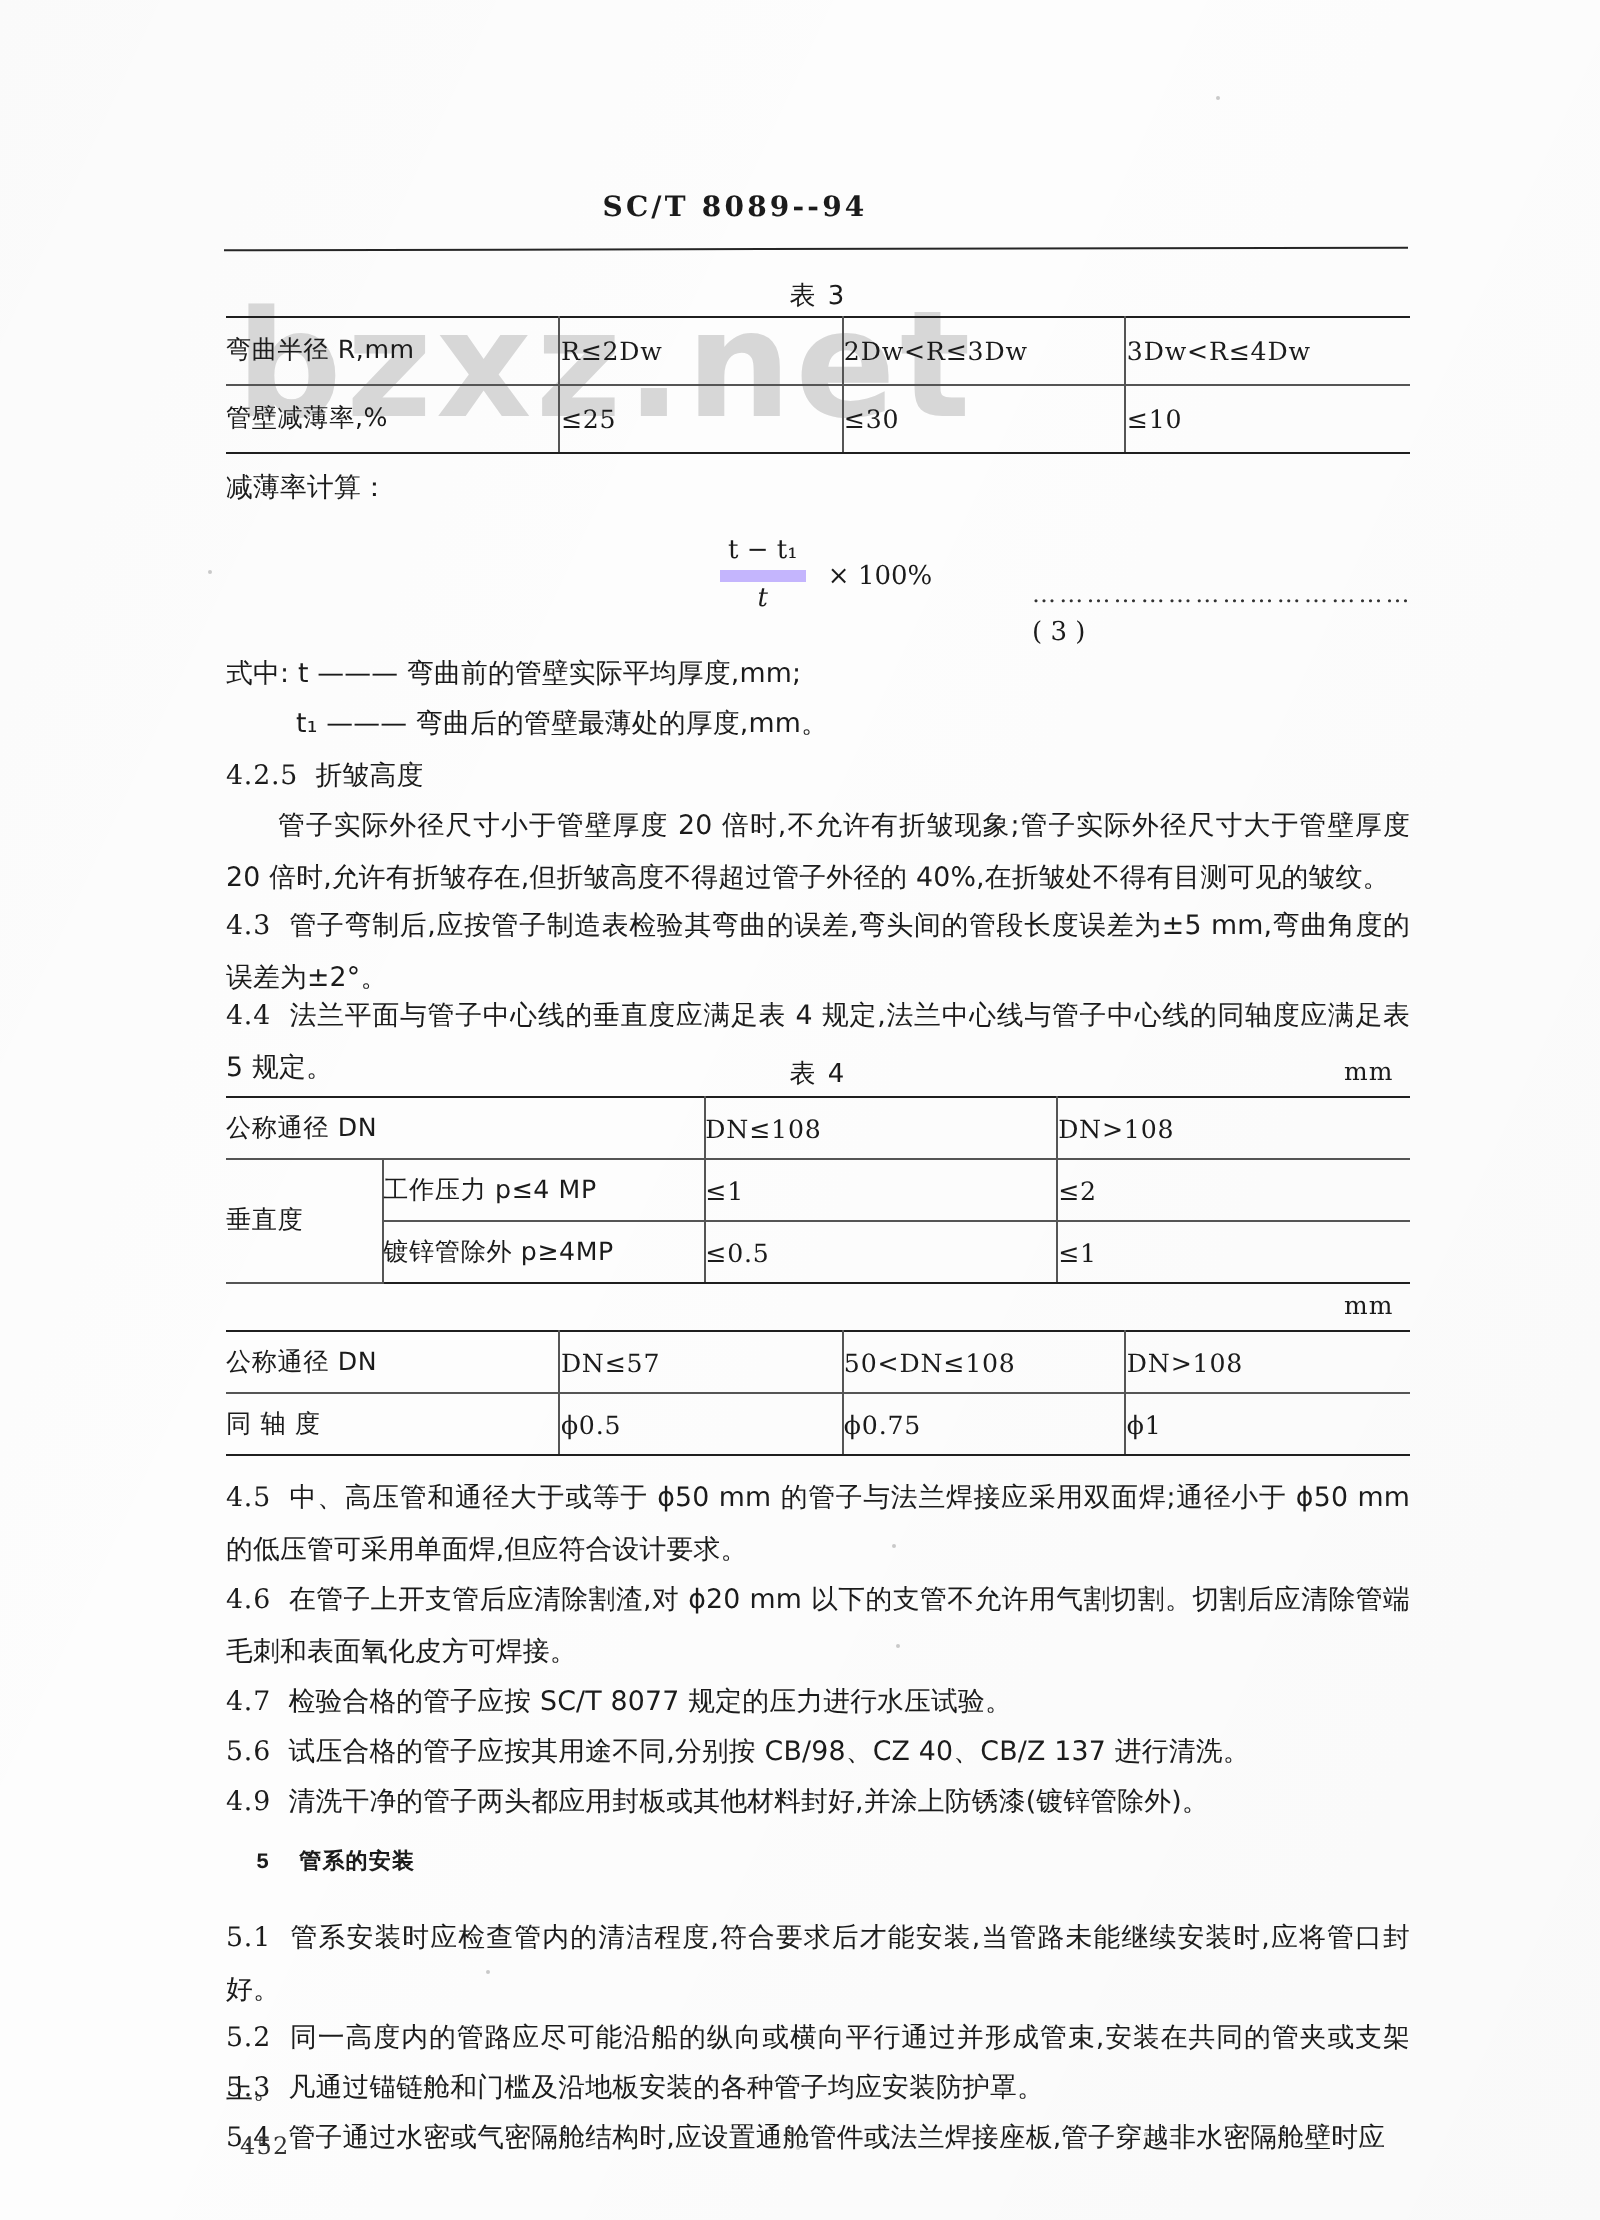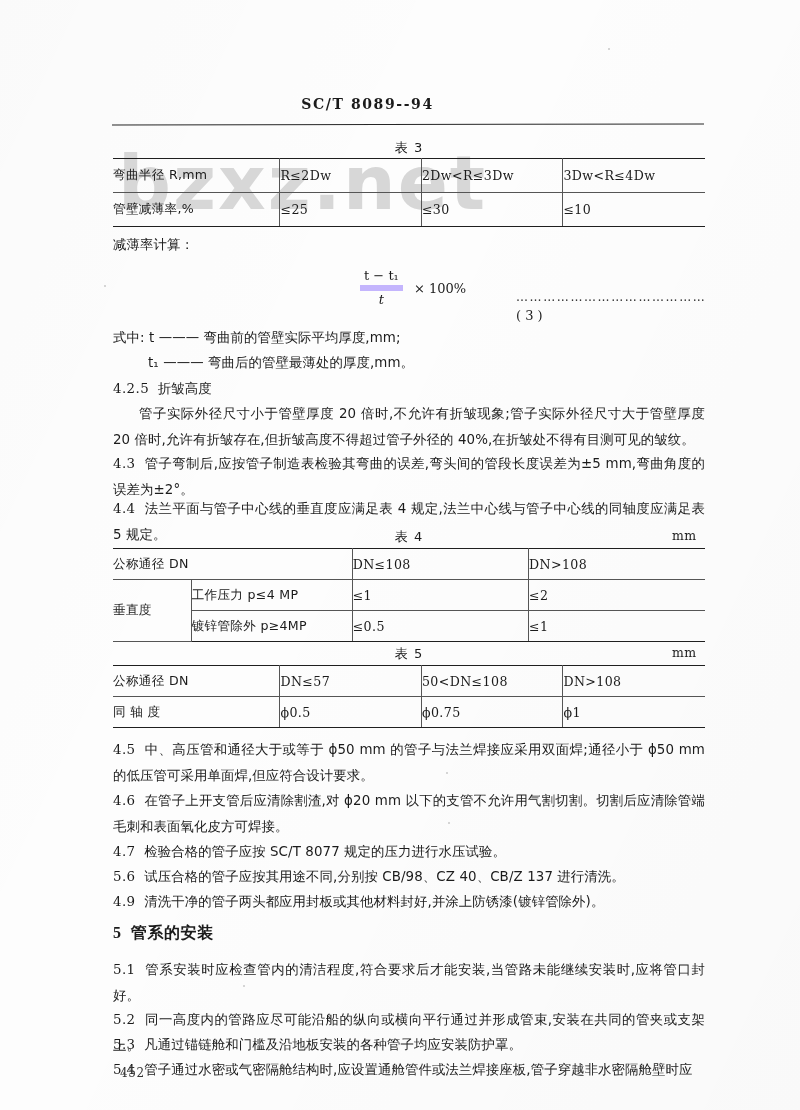--- a/index.html
+++ b/index.html
@@ -90,25 +90,25 @@
     letter-spacing: 0.1px;
   }
   .para .num {
     font-family: "DejaVu Serif", "Liberation Serif", serif;
     letter-spacing: 0.4px;
   }
   .indent { text-indent: 26px; }
 
   .seccap {
     position: absolute;
-    left: 113px;
-    width: 592px;
-    font-family: Liberation Serif, serif;
+    left: 128px;
+    width: 592px;
+    font-family: Liberation Mono, monospace;
     font-weight: bold;
-    font-size: 16px;
+    font-size: 11px;
     letter-spacing: 0.6px;
   }
 
   
   .tbl-cap {
     position: absolute;
     width: 592px;
     left: 113px;
     text-align: center;
     font-family: "DejaVu Sans", "Liberation Sans", sans-serif;
@@ -312,21 +312,20 @@
         <td class="v">
           <span>≤0.5</span>
         </td>
         <td class="v">
           <span>≤1</span>
         </td>
       </tr>
     </tbody>
       </table>
 
-    <div class="tbl-cap" style="top:645px;">表 5</div>
     <div class="tbl-unit" style="top:645px; left:672px;">mm</div>
 
     <table class="doc" style="top:665px;">
       <tbody>
           <tr>
         <td class="hd" style="width:28.2%; height:30px;">
           <span>公称通径 DN</span>
         </td>
         <td class="v" style="width:23.9%;">
           <span>DN≤57</span>

